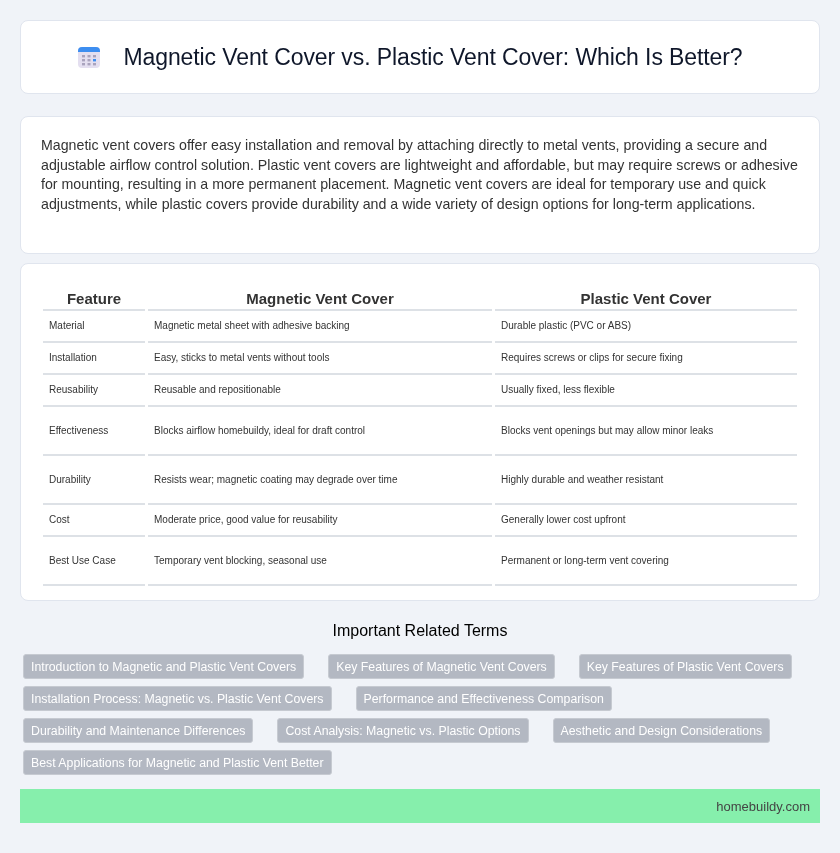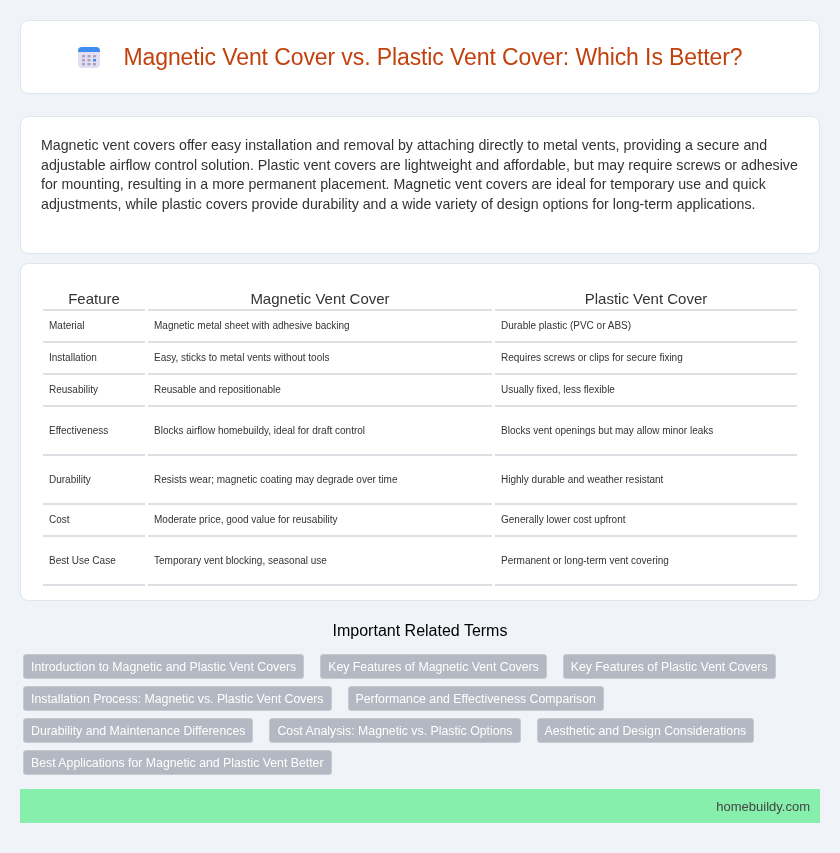--- a/index.html
+++ b/index.html
@@ -16,47 +16,47 @@
       left: 20px;
       width: 800px;
       background: #ffffff;
       border: 1px solid #e0e5ee;
       border-radius: 8px;
     }
     .header-card { top: 20px; height: 74px; display: flex; align-items: center; justify-content: center; }
     .header-inner { display: flex; align-items: center; gap: 22px; margin-left: -20px; }
     .cal-icon { width: 24px; height: 24px; position: relative; }
     .cal-icon svg { display: block; }
-    .page-title { font-size: 23px; color: #c2410c; font-weight: normal; letter-spacing: -0.1px; }
+    .page-title { font-size: 23px; color: #0f172a; font-weight: normal; letter-spacing: -0.1px; }
 
     .intro-card { top: 116px; height: 138px; padding: 19px 20px; }
     .intro-text { font-size: 14.2px; line-height: 19.6px; color: #333; }
 
     .table-card { top: 263px; height: 338px; padding: 20px 22px; }
     table { width: 100%; border-collapse: separate; border-spacing: 3px 0; margin-left: -3px; width: calc(100% + 6px); }
     th {
-      font-size: 15px; font-weight: normal; color: #333; text-align: center;
+      font-size: 15px; font-weight: bold; color: #333; text-align: center;
       height: 27px; padding-top: 4px; border-bottom: 2px solid #dde1e6;
     }
     td {
       font-size: 10px; color: #333; padding: 6px 6px; line-height: 18px;
       border-bottom: 2px solid #dde1e6; vertical-align: middle;
     }
     tr.r1 td { height: 31px; }
     tr.tall td { height: 49px; }
     .col-f { width: 102px; }
     .col-m { width: 344px; }
 
     .related-title {
       position: absolute; top: 622px; left: 0; width: 840px; text-align: center;
       font-size: 16px; color: #000000;
     }
     .tags {
       position: absolute; top: 654px; left: 23px; width: 800px;
-      display: flex; flex-wrap: wrap; gap: 7px 16px;
+      display: flex; flex-wrap: wrap; gap: 7px 24px;
     }
     .tag {
       background: #b3b8c2; color: #fff; font-size: 12.3px;
       padding: 0 7px; height: 25px; line-height: 25px; border-radius: 3px;
       border: 1px solid #c6cad1; white-space: nowrap;
     }
 
     .footer {
       position: absolute; top: 789px; left: 20px; width: 800px; height: 34px;
       background: #86efac; display: flex; align-items: center; justify-content: flex-end;

